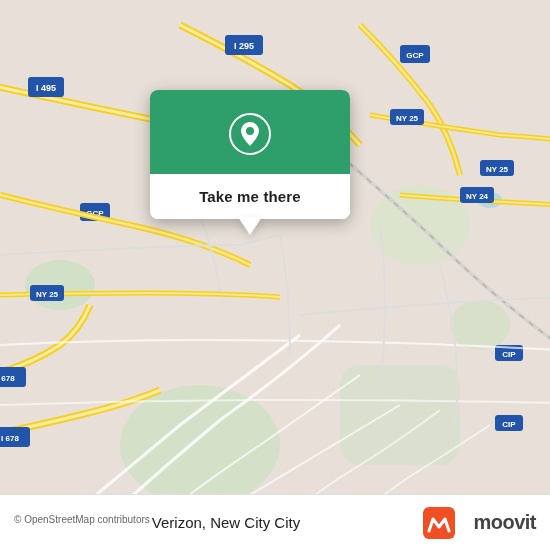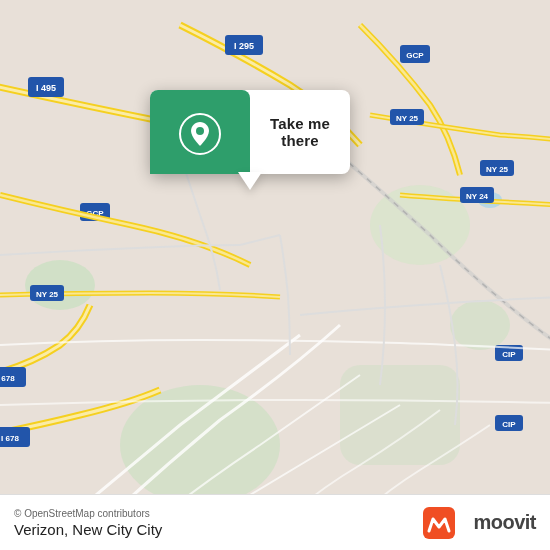--- a/index.html
+++ b/index.html
@@ -30,21 +30,21 @@
     #popup-card {
       position: absolute;
       top: 90px;
       left: 150px;
       width: 200px;
       background: white;
       border-radius: 8px;
       box-shadow: 0 4px 16px rgba(0,0,0,0.3);
       overflow: visible;
       display: flex;
-      flex-direction: row;
+      flex-direction: column;
       align-items: center;
     }
 
     #popup-green-header {
       background-color: #2e9e6b;
       width: 100%;
       border-radius: 8px 8px 0 0;
       display: flex;
       justify-content: center;
       align-items: center;
@@ -94,21 +94,21 @@
       border-top: 1px solid #ddd;
       display: flex;
       align-items: center;
       justify-content: space-between;
       padding: 8px 14px 8px 14px;
       height: 56px;
     }
 
     #bottom-left {
       display: flex;
-      flex-direction: column;
+      flex-direction: row;
       gap: 2px;
     }
 
     #attribution-text {
       font-size: 10px;
       color: #666;
     }
 
     #location-name {
       font-size: 15px;

